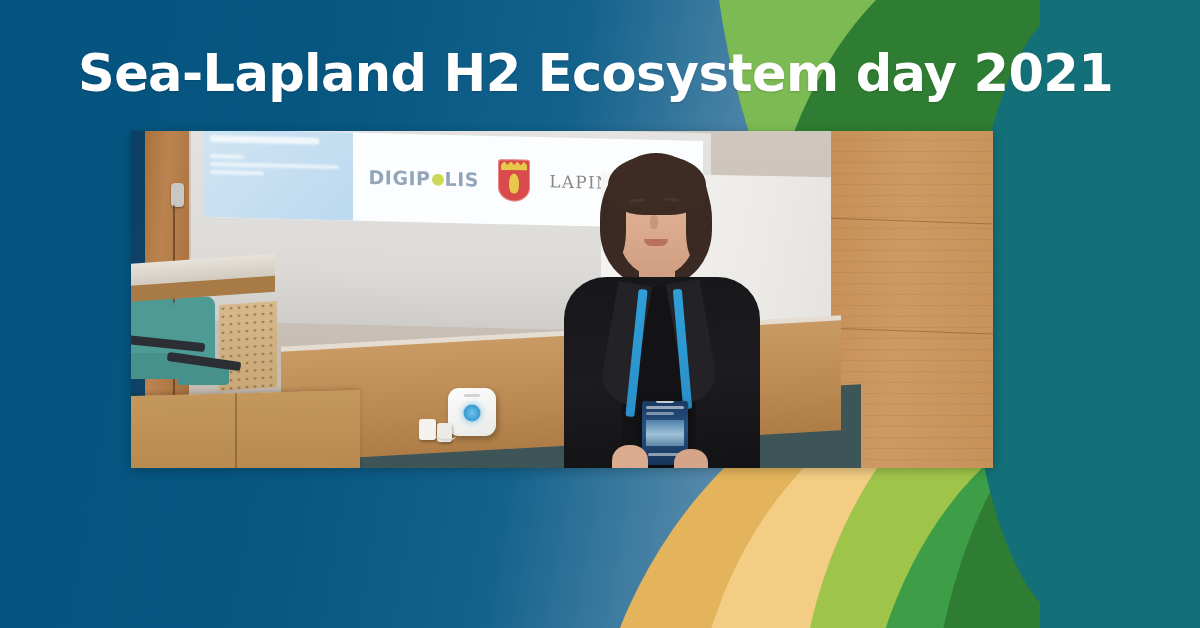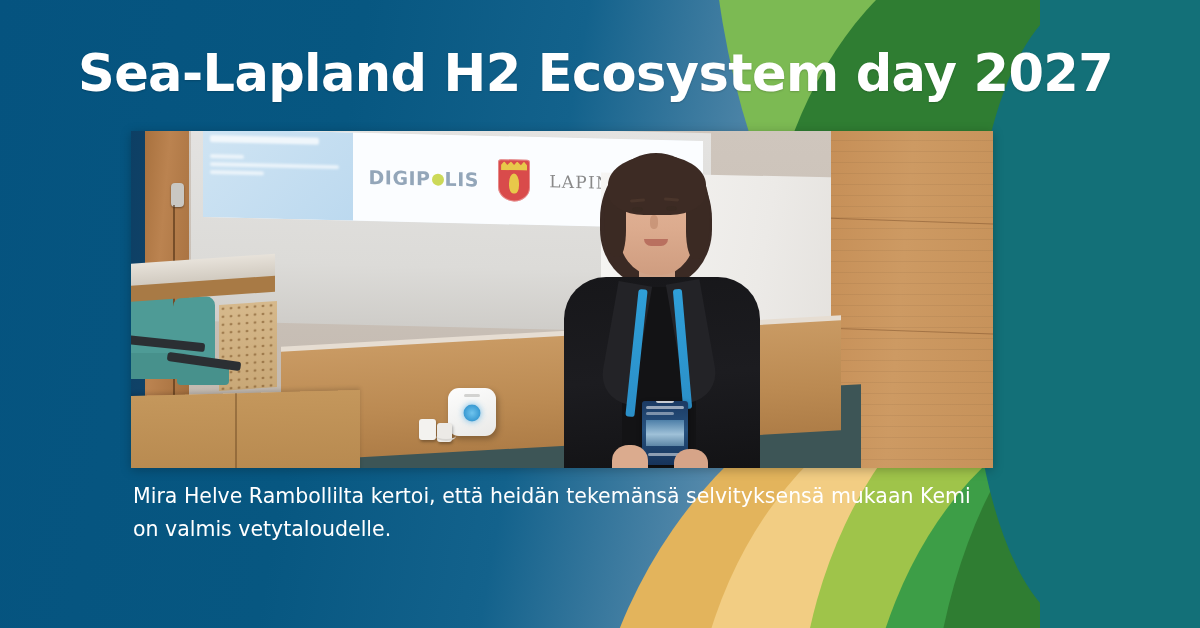--- a/index.html
+++ b/index.html
@@ -466,21 +466,21 @@
 
   <div class="leaf leaf-gold-bl"></div>
   <div class="leaf leaf-yellow"></div>
   <div class="leaf leaf-lime"></div>
   <div class="leaf leaf-green-bm"></div>
   <div class="leaf leaf-green-br"></div>
 
   <div class="teal-right"></div>
   <div class="teal-corner"></div>
 
-  <h1 class="title">Sea-Lapland H2 Ecosystem day 2027</h1>
+  <h1 class="title">Sea-Lapland H2 Ecosystem day 2021</h1>
 
   <div class="photo">
 
     <div class="ph ph-wall"></div>
 
     <div class="ph ph-screen"></div>
 
     <div class="ph ph-slide">
       <div class="slide-left">
         <div class="slide-line tall w80"></div>
@@ -565,15 +565,14 @@
         <div class="badge-txt2"></div>
         <div class="badge-photo"></div>
         <div class="badge-name"></div>
       </div>
       <div class="p-handL"></div>
       <div class="p-handR"></div>
     </div>
 
   </div>
 
-  <p class="caption">Mira Helve Rambollilta kertoi, että heidän tekemänsä selvityksensä mukaan Kemi on valmis vetytaloudelle.</p>
 
 </div>
 
 </body></html>

